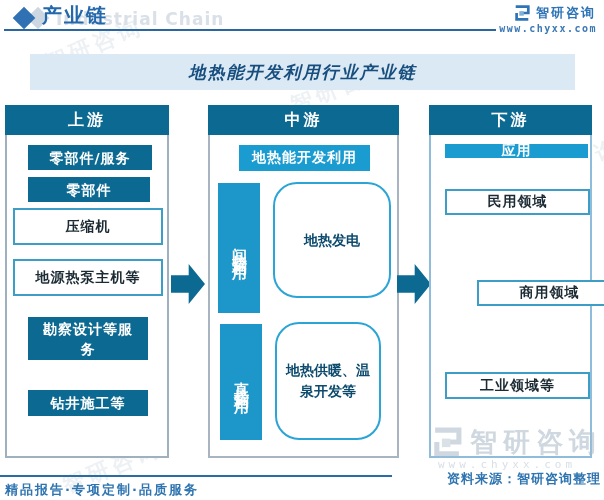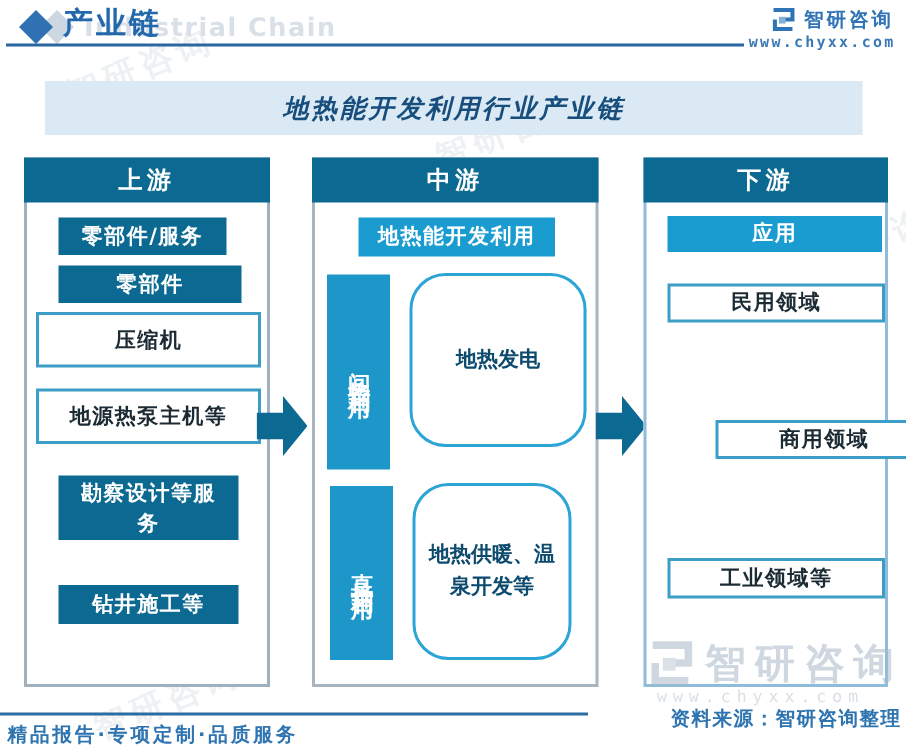--- a/index.html
+++ b/index.html
@@ -17,49 +17,49 @@
   .brand { position:absolute; right:8px; top:4px; display:flex; align-items:center; gap:5px; }
   .brand-txt { font-size:13px; font-weight:700; color:#2e74b6; letter-spacing:2px; }
   .website { position:absolute; right:7px; top:23px; font-size:10px; font-weight:700; color:#3b79b6; letter-spacing:1.5px; font-family:"DejaVu Sans Mono","Liberation Mono",monospace; }
 
   
   .banner { position:absolute; left:30px; top:54px; width:545px; height:36px; background:#dbe9f5; display:flex; align-items:center; justify-content:center; }
   .banner span { font-size:17px; font-weight:700; color:#174e7d; letter-spacing:2px;font-style:italic; }
 
   
   .col { position:absolute; top:105px; height:353px; background:#fff; border:2px solid #9fb0bf; }
-  .col-up   { left:16px;   width:164px; }
+  .col-up   { left:5px;   width:164px; }
   .col-mid  { left:208px; width:191px; border-color:#a8b4c0; }
   .col-down { left:429px; width:163px; border-color:#8fbcdb; }
   .col-hdr { position:absolute; left:-2px; top:-2px; right:-2px; height:30px; background:#0c6a92; display:flex; align-items:center; justify-content:center; color:#fff; font-size:16px; font-weight:700; letter-spacing:3px; }
 
   .tealbar { position:absolute; background:#0c6a92; color:#fff; font-weight:700; font-size:14px; display:flex; align-items:center; justify-content:center; text-align:center; letter-spacing:1px; line-height:20px; }
   .bluebar { position:absolute; background:#1b9cd0; color:#fff; font-weight:700; font-size:14px; display:flex; align-items:center; justify-content:center; letter-spacing:1px; }
   .whitebox { position:absolute; background:#fff; border:2px solid #3c9ec6; color:#1b2a33; font-weight:700; font-size:14px; display:flex; align-items:center; justify-content:center; letter-spacing:1px; }
   .roundbox { position:absolute; background:#fff; border:2px solid #2ba4d6; border-radius:24px; color:#0c4a6e; font-weight:700; font-size:14px; display:flex; align-items:center; justify-content:center; text-align:center; line-height:21px; padding:0 8px; }
   .vbar { position:absolute; background:#1d97c9; display:flex; align-items:center; justify-content:center; }
   .vbar span { writing-mode:vertical-rl; text-orientation:upright; color:#fff; font-weight:700; font-size:15px; letter-spacing:6px; }
 
   
-  .up-bar1 { left:21px; width:112px; top:38px;  height:25px; }
+  .up-bar1 { left:21px; width:124px; top:38px;  height:25px; }
   .up-bar2 { left:21px; width:122px; top:70px;  height:25px; }
   .up-box1 { left:6px;  width:150px; top:101px; height:37px; }
   .up-box2 { left:6px;  width:150px; top:152px; height:37px; }
   .up-bar3 { left:21px; width:120px; top:210px; height:43px; padding:0 10px; flex-wrap:wrap; }
   .up-bar4 { left:21px; width:120px; top:283px; height:26px; }
 
   
   .mid-bar1 { left:29px; width:131px; top:38px; height:26px;text-align:center; }
   .mid-vbar1 { left:8px;  width:42px; top:76px;  height:130px; }
   .mid-rbox1 { left:63px; width:118px; top:75px;  height:116px; }
   .mid-vbar2 { left:10px; width:42px; top:217px; height:116px; }
   .mid-rbox2 { left:65px; width:106px; top:215px; height:118px; }
 
   
-  .down-bar1 { left:14px; width:143px; top:37px;  height:24px; }
+  .down-bar1 { left:14px; width:143px; top:37px;  height:14px; }
   .down-box1 { left:14px; width:145px; top:82px;  height:26px; }
   .down-box2 { left:14px; width:145px; top:173px; height:26px;margin-left:32px; }
   .down-box3 { left:14px; width:145px; top:265px; height:27px; }
 
   
   .arrow { position:absolute; width:34px; height:40px; background:#0c6a92;
            clip-path:polygon(0 28%, 52% 28%, 52% 0, 100% 50%, 52% 100%, 52% 72%, 0 72%); }
   .arrow1 { left:171px; top:264px; }
   .arrow2 { left:397px; top:264px; }
 

